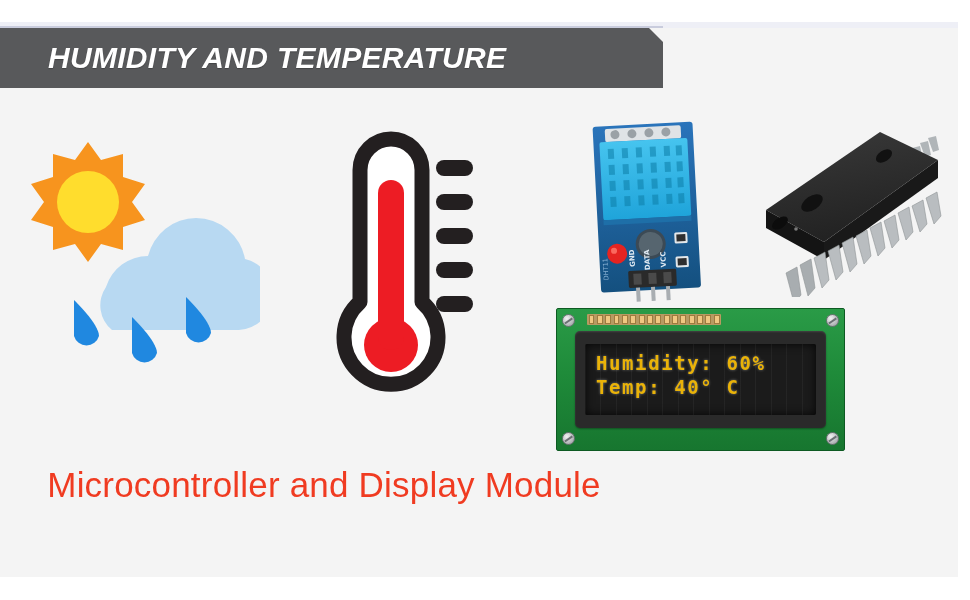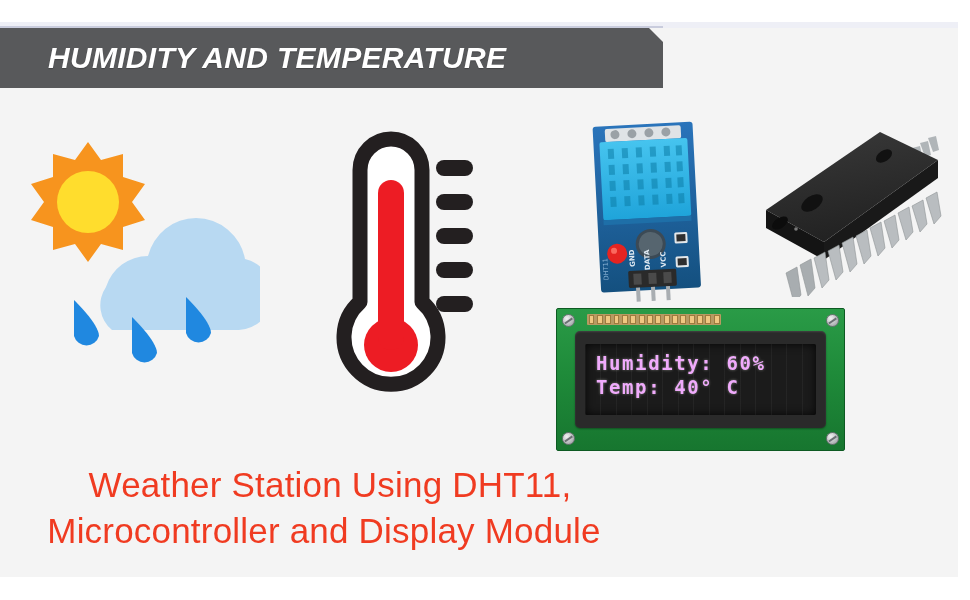--- a/index.html
+++ b/index.html
@@ -193,21 +193,21 @@
     position: absolute;
     inset: 0;
     background-image:
       repeating-linear-gradient(90deg, rgba(255,255,255,0.045) 0px, rgba(255,255,255,0.045) 1px, transparent 1px, transparent 15.5px);
     pointer-events: none;
   }
   .lcd-text {
     position: absolute;
     left: 11px;
     top: 7px;
-    color: #f0abfc;
+    color: #eab308;
     font-family: "DejaVu Sans Mono", "Liberation Mono", monospace;
     font-size: 19px;
     font-weight: bold;
     line-height: 24px;
     letter-spacing: 1.6px;
     white-space: pre;
     text-shadow: 0 0 3px rgba(240,240,230,0.45);
     text-align: right;
   }
 
@@ -461,19 +461,18 @@
     <div class="lcd-bezel">
       <div class="lcd-screen">
         <div class="lcd-cells"></div>
         <div class="lcd-text">Humidity: 60%</div>
         <div class="lcd-text" style="top:31px">Temp: 40° C</div>
       </div>
     </div>
   </div>
 
   <div class="caption">
-    <span class="line line-1">Weather Station Using DHT11,</span>
     <span class="line line-2">Microcontroller and Display Module</span>
   </div>
 
   <div class="bottom-strip"></div>
 
 </div>
 
 </body></html>

